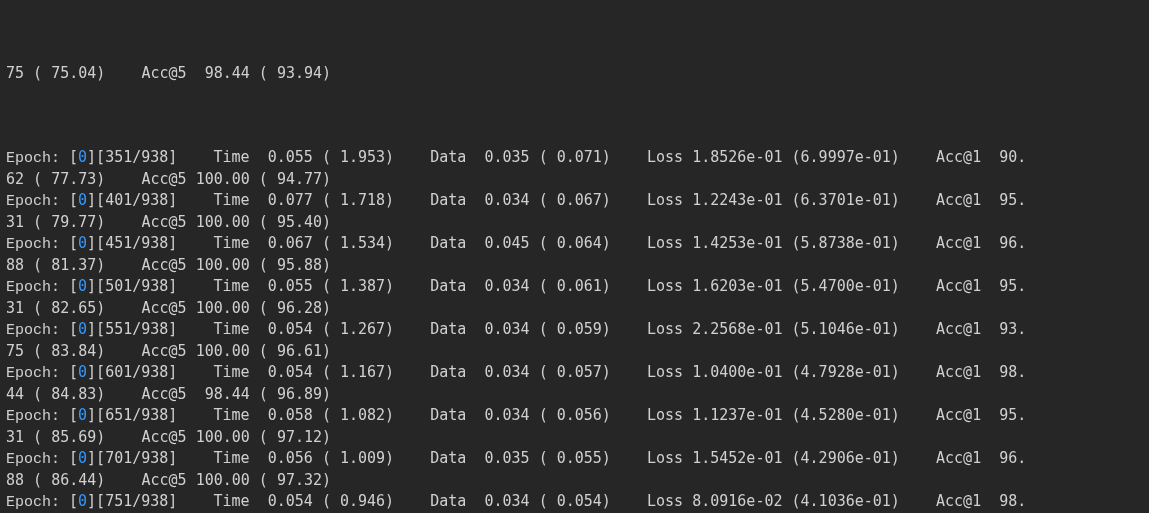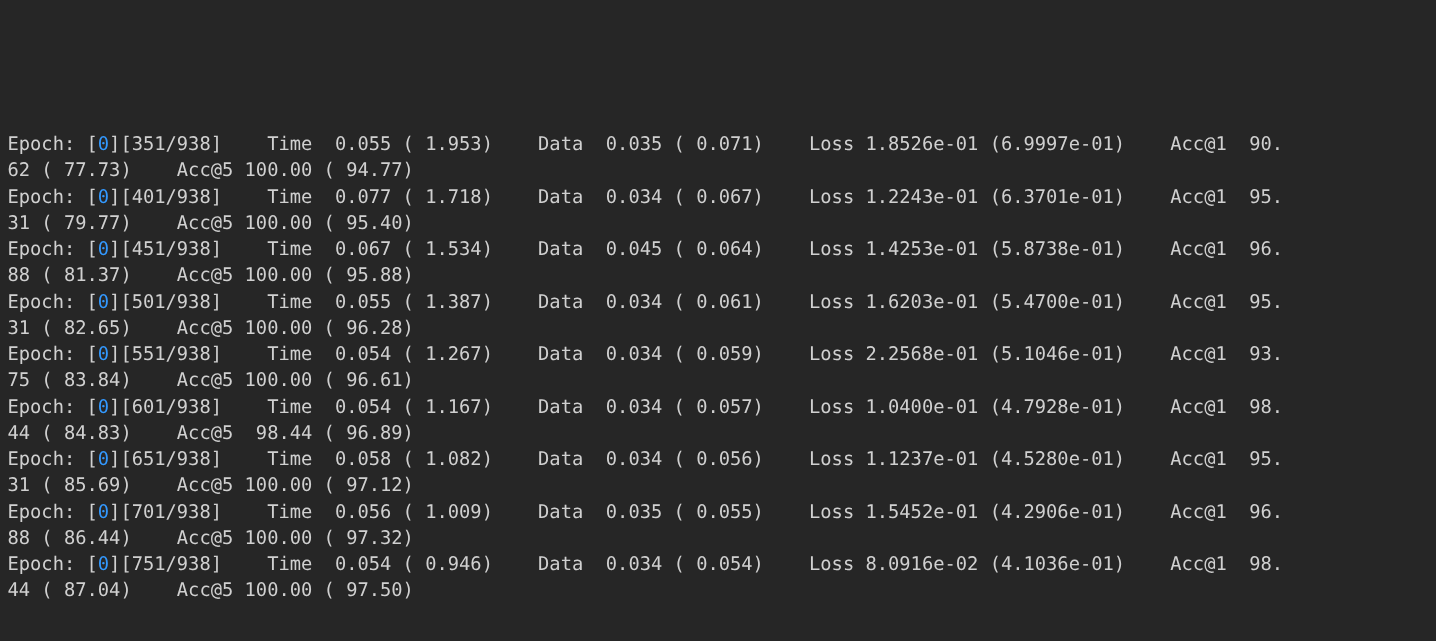--- a/index.html
+++ b/index.html
@@ -13,30 +13,31 @@
     font-size: 15px;
     line-height: 21px;
     overflow: hidden;
   }
   .terminal {
     padding: 0 6px;
     white-space: pre;
     letter-spacing: 0;
   }
   .line { display: block; }
-  .epoch-lbl { color: #d0d0d0; }
+  .epoch-lbl { color: #d0d0d0; font-family: Liberation Mono, monospace; }
   .idx-br { color: #d0d0d0; }
   .idx-zero { color: #3399ff; }
   .lbl { color: #d0d0d0; }
   .num { color: #d0d0d0; }
 </style>
 </head>
 <body>
 
 <div class="terminal">
 
 
+<span class="line"><span class="num">75</span> ( <span class="num">75.04</span>)    <span class="lbl">Acc@5</span>  <span class="num">98.44</span> ( <span class="num">93.94</span>)</span>
 
 
 <span class="line"><span class="epoch-lbl">Epoch: </span><span class="idx-br">[</span><span class="idx-zero">0</span><span class="idx-br">]</span><span class="num">[351/938]</span>    <span class="lbl">Time</span><span class="num">  0.055 ( 1.953)</span>    <span class="lbl">Data</span><span class="num">  0.035 ( 0.071)</span>    <span class="lbl">Loss</span><span class="num"> 1.8526e-01 (6.9997e-01)</span>    <span class="lbl">Acc@1</span><span class="num">  90.</span></span><span class="line"><span class="num">62</span><span class="num"> ( 77.73)</span>    <span class="lbl">Acc@5</span><span class="num"> 100.00 ( 94.77)</span></span><span class="line"><span class="epoch-lbl">Epoch: </span><span class="idx-br">[</span><span class="idx-zero">0</span><span class="idx-br">]</span><span class="num">[401/938]</span>    <span class="lbl">Time</span><span class="num">  0.077 ( 1.718)</span>    <span class="lbl">Data</span><span class="num">  0.034 ( 0.067)</span>    <span class="lbl">Loss</span><span class="num"> 1.2243e-01 (6.3701e-01)</span>    <span class="lbl">Acc@1</span><span class="num">  95.</span></span><span class="line"><span class="num">31</span><span class="num"> ( 79.77)</span>    <span class="lbl">Acc@5</span><span class="num"> 100.00 ( 95.40)</span></span><span class="line"><span class="epoch-lbl">Epoch: </span><span class="idx-br">[</span><span class="idx-zero">0</span><span class="idx-br">]</span><span class="num">[451/938]</span>    <span class="lbl">Time</span><span class="num">  0.067 ( 1.534)</span>    <span class="lbl">Data</span><span class="num">  0.045 ( 0.064)</span>    <span class="lbl">Loss</span><span class="num"> 1.4253e-01 (5.8738e-01)</span>    <span class="lbl">Acc@1</span><span class="num">  96.</span></span><span class="line"><span class="num">88</span><span class="num"> ( 81.37)</span>    <span class="lbl">Acc@5</span><span class="num"> 100.00 ( 95.88)</span></span><span class="line"><span class="epoch-lbl">Epoch: </span><span class="idx-br">[</span><span class="idx-zero">0</span><span class="idx-br">]</span><span class="num">[501/938]</span>    <span class="lbl">Time</span><span class="num">  0.055 ( 1.387)</span>    <span class="lbl">Data</span><span class="num">  0.034 ( 0.061)</span>    <span class="lbl">Loss</span><span class="num"> 1.6203e-01 (5.4700e-01)</span>    <span class="lbl">Acc@1</span><span class="num">  95.</span></span><span class="line"><span class="num">31</span><span class="num"> ( 82.65)</span>    <span class="lbl">Acc@5</span><span class="num"> 100.00 ( 96.28)</span></span><span class="line"><span class="epoch-lbl">Epoch: </span><span class="idx-br">[</span><span class="idx-zero">0</span><span class="idx-br">]</span><span class="num">[551/938]</span>    <span class="lbl">Time</span><span class="num">  0.054 ( 1.267)</span>    <span class="lbl">Data</span><span class="num">  0.034 ( 0.059)</span>    <span class="lbl">Loss</span><span class="num"> 2.2568e-01 (5.1046e-01)</span>    <span class="lbl">Acc@1</span><span class="num">  93.</span></span><span class="line"><span class="num">75</span><span class="num"> ( 83.84)</span>    <span class="lbl">Acc@5</span><span class="num"> 100.00 ( 96.61)</span></span><span class="line"><span class="epoch-lbl">Epoch: </span><span class="idx-br">[</span><span class="idx-zero">0</span><span class="idx-br">]</span><span class="num">[601/938]</span>    <span class="lbl">Time</span><span class="num">  0.054 ( 1.167)</span>    <span class="lbl">Data</span><span class="num">  0.034 ( 0.057)</span>    <span class="lbl">Loss</span><span class="num"> 1.0400e-01 (4.7928e-01)</span>    <span class="lbl">Acc@1</span><span class="num">  98.</span></span><span class="line"><span class="num">44</span><span class="num"> ( 84.83)</span>    <span class="lbl">Acc@5</span><span class="num">  98.44 ( 96.89)</span></span><span class="line"><span class="epoch-lbl">Epoch: </span><span class="idx-br">[</span><span class="idx-zero">0</span><span class="idx-br">]</span><span class="num">[651/938]</span>    <span class="lbl">Time</span><span class="num">  0.058 ( 1.082)</span>    <span class="lbl">Data</span><span class="num">  0.034 ( 0.056)</span>    <span class="lbl">Loss</span><span class="num"> 1.1237e-01 (4.5280e-01)</span>    <span class="lbl">Acc@1</span><span class="num">  95.</span></span><span class="line"><span class="num">31</span><span class="num"> ( 85.69)</span>    <span class="lbl">Acc@5</span><span class="num"> 100.00 ( 97.12)</span></span><span class="line"><span class="epoch-lbl">Epoch: </span><span class="idx-br">[</span><span class="idx-zero">0</span><span class="idx-br">]</span><span class="num">[701/938]</span>    <span class="lbl">Time</span><span class="num">  0.056 ( 1.009)</span>    <span class="lbl">Data</span><span class="num">  0.035 ( 0.055)</span>    <span class="lbl">Loss</span><span class="num"> 1.5452e-01 (4.2906e-01)</span>    <span class="lbl">Acc@1</span><span class="num">  96.</span></span><span class="line"><span class="num">88</span><span class="num"> ( 86.44)</span>    <span class="lbl">Acc@5</span><span class="num"> 100.00 ( 97.32)</span></span><span class="line"><span class="epoch-lbl">Epoch: </span><span class="idx-br">[</span><span class="idx-zero">0</span><span class="idx-br">]</span><span class="num">[751/938]</span>    <span class="lbl">Time</span><span class="num">  0.054 ( 0.946)</span>    <span class="lbl">Data</span><span class="num">  0.034 ( 0.054)</span>    <span class="lbl">Loss</span><span class="num"> 8.0916e-02 (4.1036e-01)</span>    <span class="lbl">Acc@1</span><span class="num">  98.</span></span><span class="line"><span class="num">44</span><span class="num"> ( 87.04)</span>    <span class="lbl">Acc@5</span><span class="num"> 100.00 ( 97.50)</span></span>
 
 
 </div>
 
 </body></html>

